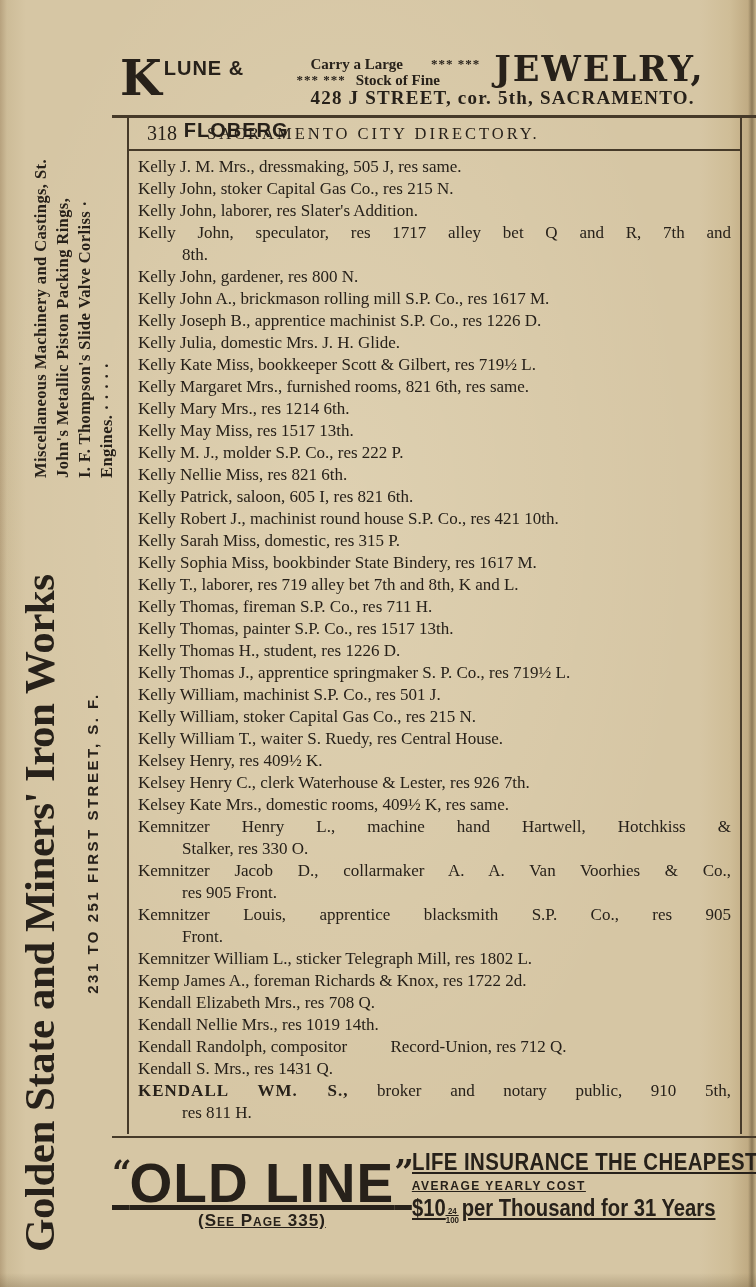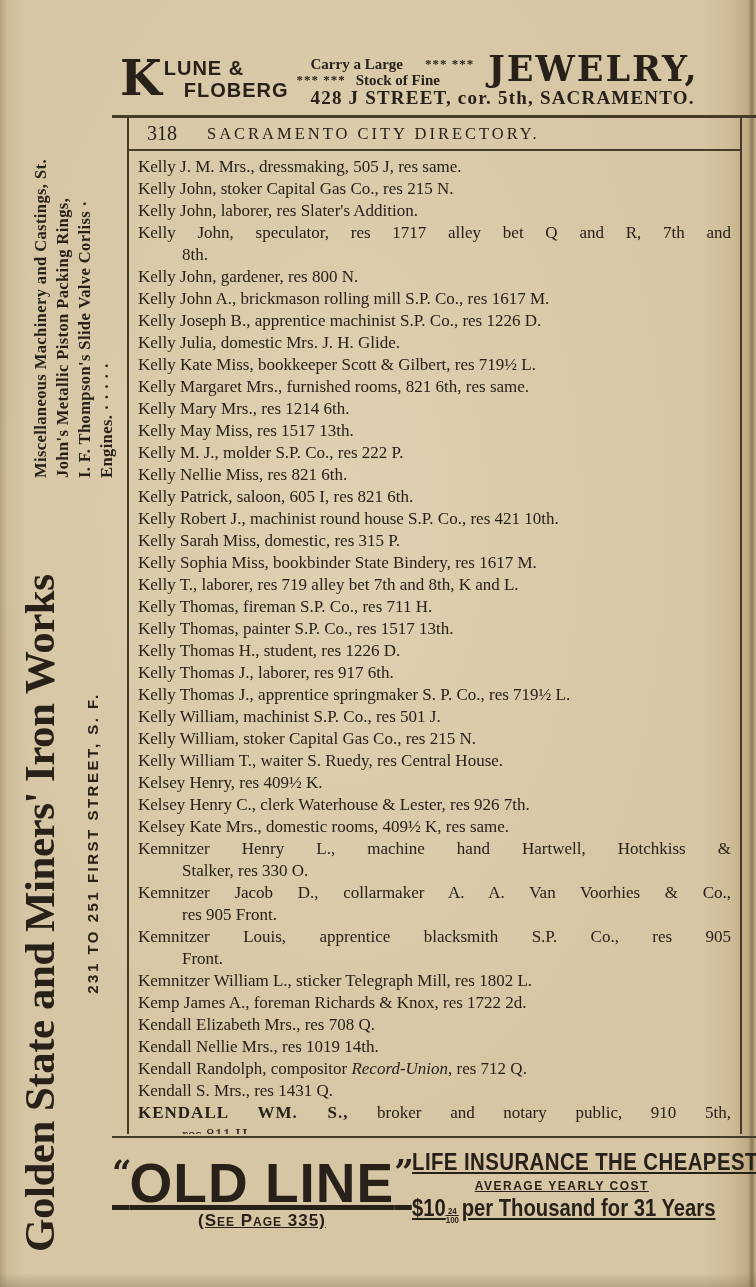--- a/index.html
+++ b/index.html
@@ -30,56 +30,56 @@
   .side-title{left:2px;top:1252px;width:800px;height:76px;font-size:43px;font-weight:bold;letter-spacing:-0.5px;line-height:76px;}
   .side-street{left:80px;top:1068px;width:450px;height:26px;font-family:"Liberation Sans",sans-serif;font-weight:bold;font-size:15px;letter-spacing:2.5px;line-height:26px;text-align:center;}
 
   
   .content{position:absolute;left:112px;top:54px;width:644px;}
 
   
   .ad-header{display:flex;align-items:flex-start;height:60px;}
   .ad-left{display:flex;align-items:flex-start;margin-left:8px;}
   .ad-initial{font-size:48px;font-weight:bold;line-height:48px;font-family:"DejaVu Serif",serif;}
-  .ad-name{display:flex;flex-direction:column;margin-left:2px;margin-top:3px;font-family:"Liberation Sans",sans-serif;font-weight:bold;font-size:20px;line-height:22px;letter-spacing:1px;}
+  .ad-name{display:flex;flex-direction:column;margin-left:2px;margin-top:3px;font-family:"Liberation Sans",sans-serif;font-weight:bold;font-size:20px;line-height:22px;letter-spacing:1px;gap:40px;}
   .ad-name .l2{margin-left:20px;}
   .ad-right{display:flex;flex-direction:column;margin-left:22px;flex:1;}
   .ad-right-top{display:flex;align-items:flex-start;}
   .tagline{font-weight:bold;font-size:15px;line-height:16px;margin-top:2px;}
-  .tagline .tl1{display:flex;gap:22px;}
+  .tagline .tl1{display:flex;gap:28px;}
   .tagline .tl2{display:flex;gap:10px;margin-left:-14px;}
   .stars{font-size:13px;letter-spacing:1px;}
   .jewelry{font-family:"DejaVu Serif",serif;font-weight:bold;font-size:35px;line-height:34px;letter-spacing:2px;margin-left:14px;margin-top:-2px;white-space:nowrap;}
   .ad-address{font-weight:bold;font-size:19px;letter-spacing:1.2px;margin-top:-1px;white-space:nowrap;}
 
   .top-rule{border-top:3px solid var(--rule);margin-top:1px;}
 
   
   .dir-box{margin-left:15px;width:615px;height:1016px;border-left:2px solid var(--rule);border-right:2px solid var(--rule);overflow:hidden;}
   .dir-head{display:flex;align-items:center;height:33px;border-bottom:2.5px solid var(--rule);padding:0 18px;}
   .page-num{font-size:20px;width:120px;}
   .running-title{flex:1;text-align:left;font-size:16.5px;letter-spacing:3px;margin-left:-60px;}
   .dir-list{padding:5px 9px 0 9px;}
   .entry{font-size:17px;line-height:22px;}
   .entry .line{white-space:nowrap;}
   .entry .line.stretch{white-space:normal;text-align:justify;text-align-last:justify;}
   .entry .line.cont{padding-left:44px;}
   .seg-bold{font-weight:bold;letter-spacing:1px;}
-  .seg-italic{font-style:italic;}
+  .seg-italic{margin-left:39px;}
   .dir-bottom-rule{border-top:2.5px solid var(--rule);margin-top:2px;}
 
   
   .footer-ad{display:flex;margin-top:8px;text-decoration:underline;}
   .fa-left{width:340px;text-align:center;}
   .fa-brand{font-family:"Liberation Sans",sans-serif;font-weight:bold;font-size:55px;line-height:52px;letter-spacing:1px;white-space:nowrap;}
   .fa-quote{font-family:"DejaVu Serif",serif;font-size:34px;vertical-align:18px;letter-spacing:-2px;}
   .fa-seepage{font-family:"Liberation Sans",sans-serif;font-weight:bold;font-variant:small-caps;font-size:17px;margin-top:2px;letter-spacing:1px;}
   .fa-right{flex:1;padding-top:2px;}
   .fa-headline{font-family:"Liberation Sans",sans-serif;font-weight:bold;font-size:24px;white-space:nowrap;transform:scaleX(.85);transform-origin:left top;letter-spacing:.5px;}
-  .fa-subhead{font-family:"Liberation Sans",sans-serif;font-weight:bold;font-size:12px;letter-spacing:1.5px;text-align:center;margin-top:3px;width:300px;}
+  .fa-subhead{font-family:"Liberation Sans",sans-serif;font-weight:bold;font-size:12px;letter-spacing:1.5px;text-align:left;margin-top:3px;width:300px;}
   .fa-price{font-family:"Liberation Sans",sans-serif;font-weight:bold;font-size:23px;white-space:nowrap;transform:scaleX(.88);transform-origin:left top;margin-top:2px;}
   .frac{display:inline-flex;flex-direction:column;font-size:9px;line-height:8px;vertical-align:2px;text-align:center;margin-right:3px;}
   .frac .den{border-top:1px solid var(--ink);}
 </style>
 </head>
 <body>
 
 <div class="paper">
 
   <div class="vtext side-small">
@@ -188,23 +188,20 @@
           <div class="entry">
             <div class="line"><span>Kelly Thomas, fireman S.P. Co., res 711 H.</span></div>
           </div>
           <div class="entry">
             <div class="line"><span>Kelly Thomas, painter S.P. Co., res 1517 13th.</span></div>
           </div>
           <div class="entry">
             <div class="line"><span>Kelly Thomas H., student, res 1226 D.</span></div>
           </div>
           <div class="entry">
-            <div class="line"><span>Kelly Thomas J., laborer, res 917 6th.</span></div>
-          </div>
-          <div class="entry">
             <div class="line"><span>Kelly Thomas J., apprentice springmaker S. P. Co., res 719½ L.</span></div>
           </div>
           <div class="entry">
             <div class="line"><span>Kelly William, machinist S.P. Co., res 501 J.</span></div>
           </div>
           <div class="entry">
             <div class="line"><span>Kelly William, stoker Capital Gas Co., res 215 N.</span></div>
           </div>
           <div class="entry">
             <div class="line"><span>Kelly William T., waiter S. Ruedy, res Central House.</span></div>

